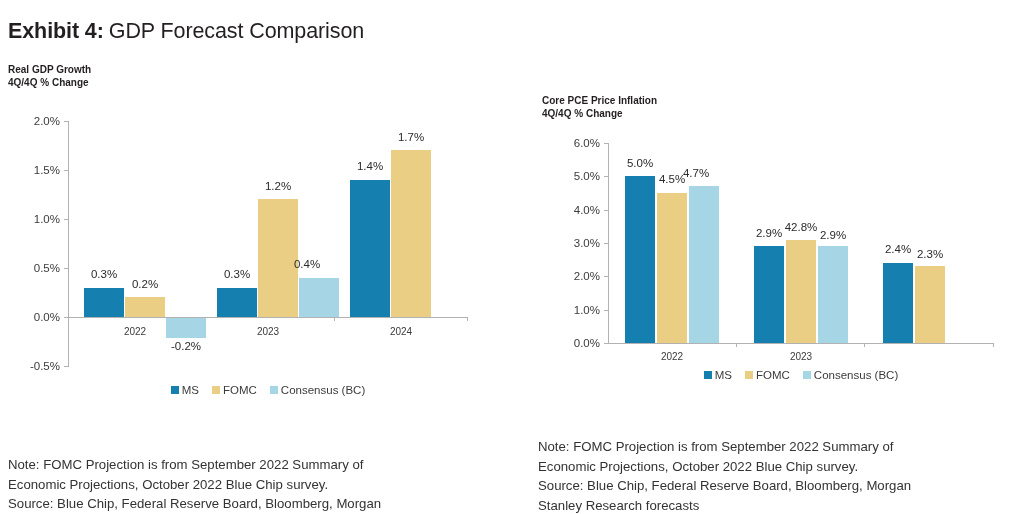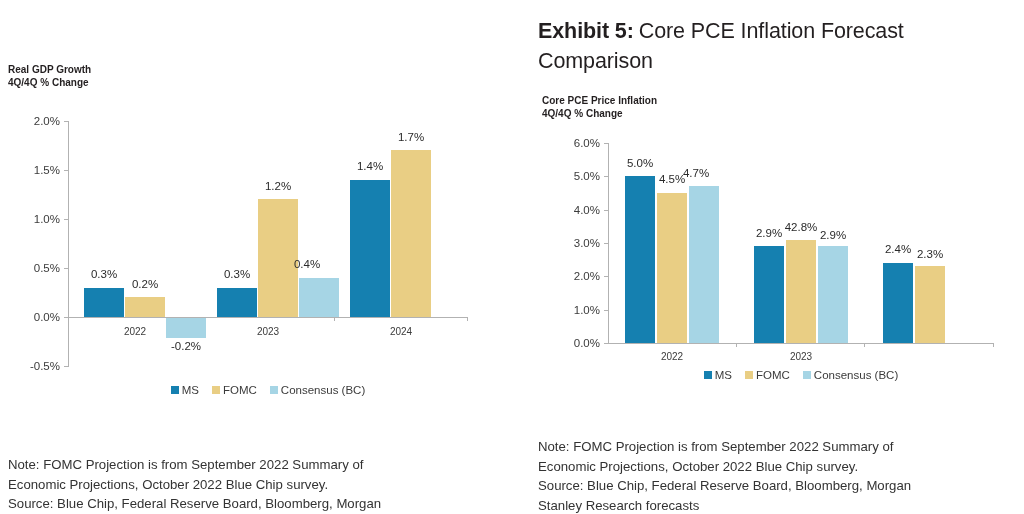--- a/index.html
+++ b/index.html
@@ -104,20 +104,23 @@
     margin-top: 33px;
   }
 </style>
 </head>
 <body>
 
 <div class="page">
 
   <div class="panel" id="panel-left">
 
+    <div class="exhibit-title" style="position:absolute; left:8px; top:16px;">
+      <span class="exhibit-label">Exhibit 4:</span><span class="exhibit-name">GDP Forecast Comparison</span>
+    </div>
 
     <div class="unit-caption" style="position:absolute; left:8px; top:64px;">Real GDP Growth
 4Q/4Q % Change</div>
 
     <div class="chart" id="chart-left" style="left:0px; top:0px; width:512px; height:380px;">
 
       <div class="axis-line axis-v" style="left:68px; top:121px; height:246px;"></div>
 
       <div class="axis-line axis-h" style="left:68px; top:317px; width:400px;"></div>
 
@@ -190,23 +193,20 @@
     </div>
 
     <div class="footnote" style="left:8px; top:422px; width:490px;">Note: FOMC Projection is from September 2022 Summary of
 Economic Projections, October 2022 Blue Chip survey.
 Source: Blue Chip, Federal Reserve Board, Bloomberg, Morgan
 Stanley Research forecasts</div>
   </div>
 
   <div class="panel" id="panel-right">
 
-    <div class="exhibit-title wrap" style="position:absolute; left:8px; top:16px;">
-      <span class="exhibit-label">Exhibit 5:</span><span class="exhibit-name">Core PCE Inflation Forecast Comparison</span>
-    </div>
 
     <div class="unit-caption" style="position:absolute; left:12px; top:95px;">Core PCE Price Inflation
 4Q/4Q % Change</div>
 
     <div class="chart" id="chart-right" style="left:0px; top:0px; width:494px; height:370px;">
 
       <div class="axis-line axis-v" style="left:78px; top:143px; height:200px;"></div>
       <div class="axis-line axis-h" style="left:78px; top:343px; width:386px;"></div>
 
       <div class="tick-mark" style="left:74px; top:143px;"></div>

